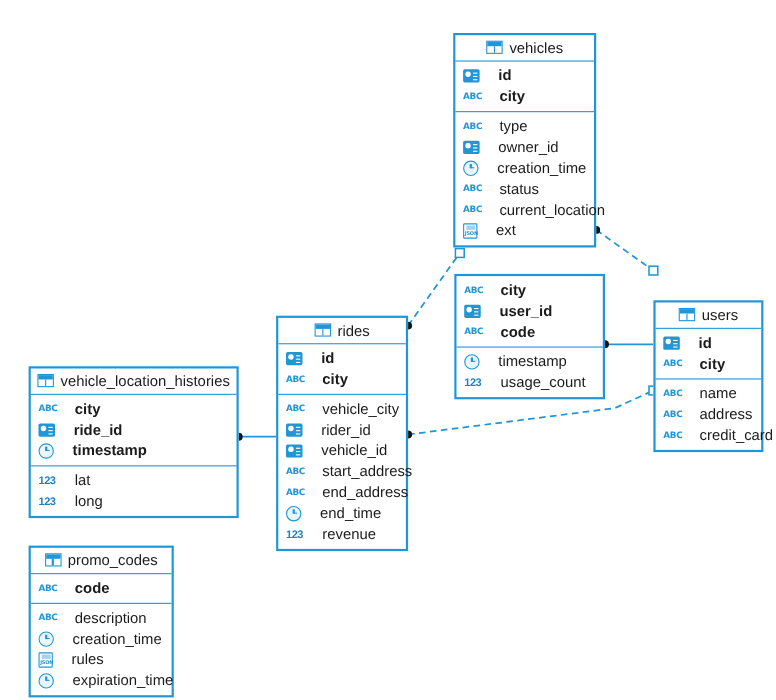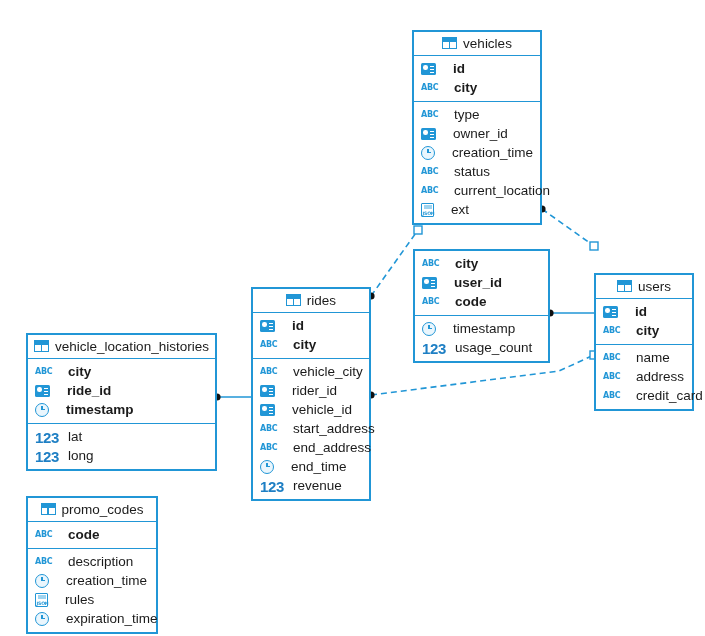--- a/index.html
+++ b/index.html
@@ -105,21 +105,21 @@
     font-weight: bold;
     color: #2196d6;
     line-height: 12px;
     letter-spacing: -0.3px;
     text-align: left;
   }
   
   .ic-num {
     width: 16px; height: 12px;
     font-family: "Liberation Sans", sans-serif;
-    font-size: 15px;
+    font-size: 10px;
     font-weight: bold;
     color: #1e7fc4;
     line-height: 13px;
     letter-spacing: -0.4px;
     text-align: left;
   }
   
   .ic-id {
     width: 15px; height: 12px;
     background: #2196d6;

